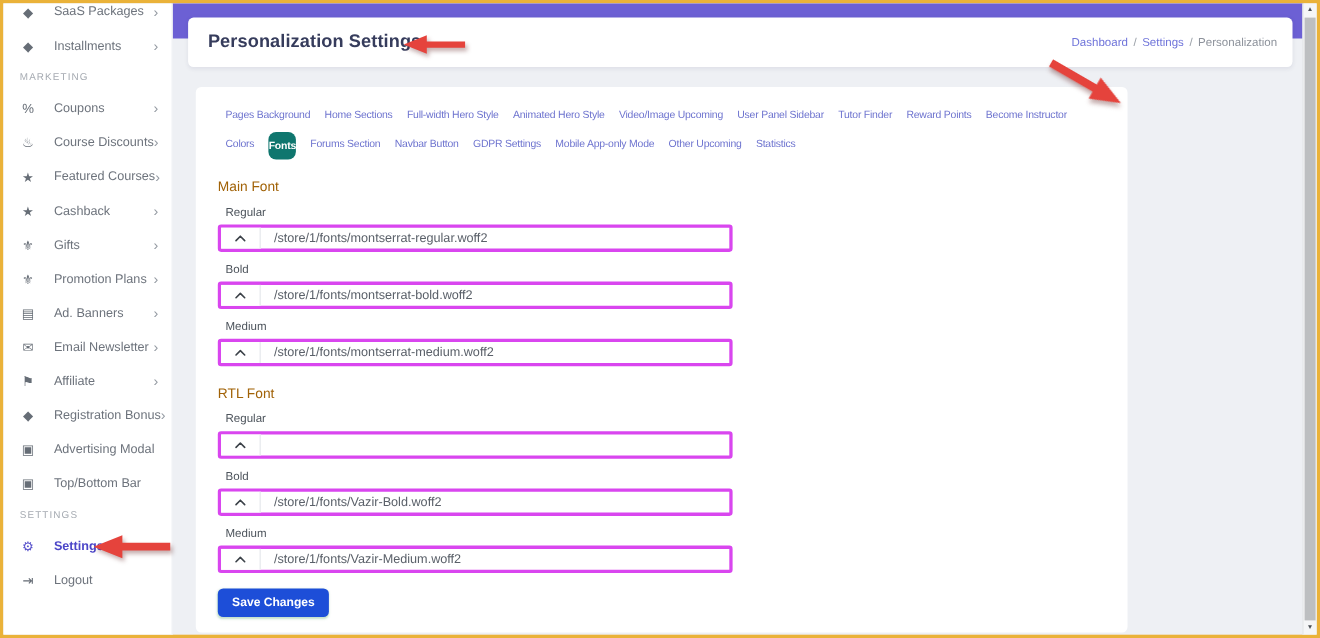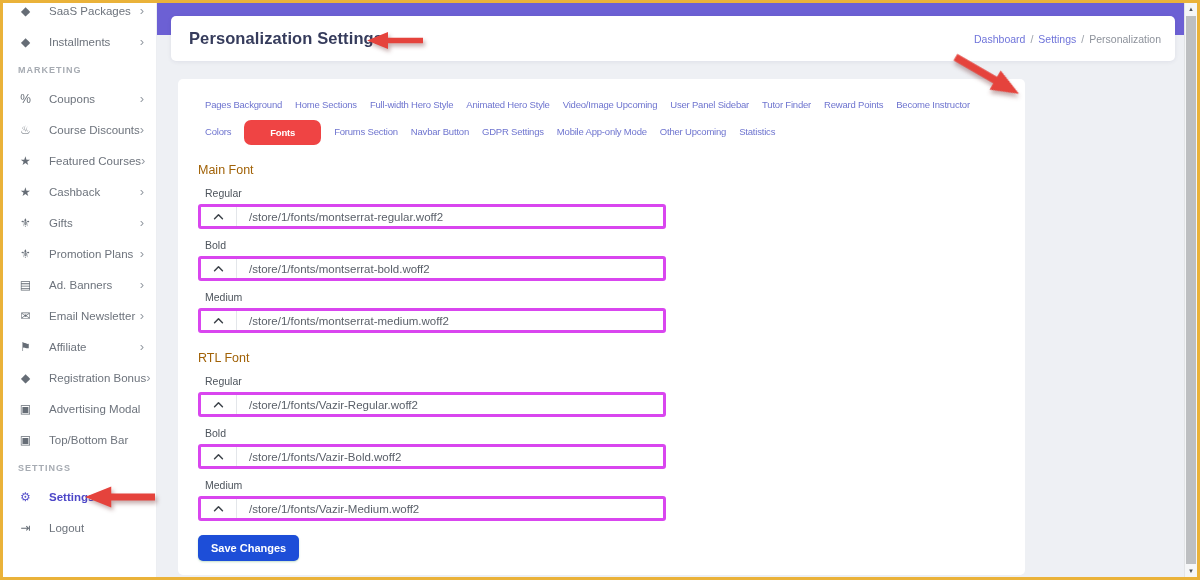--- a/index.html
+++ b/index.html
@@ -11,42 +11,42 @@
   .sidebar{position:absolute;left:0;top:0;bottom:0;width:153px;background:#fff;
     border-right:1px solid #eceef2;z-index:5;overflow:hidden;}
   .side-list{margin-top:-8px;}
   .side-row{display:flex;align-items:center;height:31px;padding:0 12px 0 15px;cursor:pointer;}
   .side-row .ico{width:15px;text-align:center;font-size:12px;color:#666d76;flex:0 0 15px;}
   .side-row .lbl{margin-left:16px;font-size:11.5px;color:#6d737c;flex:1;white-space:nowrap;}
   .side-row .chev{color:#959ba3;font-size:13px;line-height:1;}
   .side-row.active .lbl{color:#4c46c8;font-weight:bold;}
   .side-row.active .ico{color:#5a54cc;}
   .sec-hdr{height:26px;display:flex;align-items:center;padding-left:15px;
-    font-size:9px;font-weight:bold;letter-spacing:1px;color:#a6abb2;}
+    font-size:9px;font-weight:normal;letter-spacing:1px;color:#a6abb2;}
 
   
   .topbar{position:absolute;left:153px;top:0;right:12px;height:32px;background:#6c60d4;}
   .header-card{position:absolute;left:168px;top:13px;width:1004px;height:45px;background:#fff;
     border-radius:5px;box-shadow:0 1px 4px rgba(40,40,90,.08);z-index:6;
     display:flex;align-items:center;}
   .page-title{margin-left:18px;font-size:16.5px;font-weight:bold;color:#363c5c;letter-spacing:.1px;}
   .breadcrumb{position:absolute;right:14px;top:0;bottom:0;display:flex;align-items:center;
     font-size:10.5px;}
   .breadcrumb .bc-link{color:#6f74da;cursor:pointer;}
   .breadcrumb .bc-current{color:#8d929b;}
   .breadcrumb .bc-sep{color:#9aa0a8;margin:0 5px;}
 
   
   .content-card{position:absolute;left:175px;top:76px;width:847px;height:496px;background:#fff;
     border-radius:5px;z-index:4;overflow:hidden;}
   .tabs{display:flex;flex-wrap:wrap;align-items:center;column-gap:13px;row-gap:1px;
     padding:13px 25px 0 27px;}
   .tab{font-size:9.5px;letter-spacing:-.2px;color:#6e74cf;line-height:26px;
     white-space:nowrap;cursor:pointer;}
-  .tab.active{background:#ef4444;color:#fff;border-radius:7px;padding:0 26px;
+  .tab.active{background:#0f766e;color:#fff;border-radius:7px;padding:0 0;
     font-weight:bold;line-height:25px;}
 
   
   .form-area{padding:0 0 0 20px;}
   .group-title{margin:18px 0 0 0;font-size:12.5px;color:#a16207;}
   .f-label{margin:10px 0 5px 7px;font-size:10.5px;color:#4d545c;}
   .input-group{display:flex;align-items:stretch;width:468px;height:25px;box-sizing:border-box;
     border:3px solid #d946ef;border-radius:3px;background:#fff;}
   .addon{flex:0 0 36px;display:flex;align-items:center;justify-content:center;
     border-right:1px solid #e3e6ea;cursor:pointer;background:#fff;padding:0;outline:none;border-top:none;border-left:none;border-bottom:none;}
@@ -206,21 +206,20 @@
               <path d="M1.5 6.5 L6 2 L10.5 6.5" stroke="#3c4249" stroke-width="1.7" fill="none" stroke-linecap="round" stroke-linejoin="round"></path>
             </svg>
           </button>
           <input value="/store/1/fonts/montserrat-medium.woff2" style="">
         </div><div class="group-title">RTL Font</div><div class="f-label">Regular</div><div class="input-group">
           <button class="addon">
             <svg width="11" height="7" viewBox="0 0 12 8">
               <path d="M1.5 6.5 L6 2 L10.5 6.5" stroke="#3c4249" stroke-width="1.7" fill="none" stroke-linecap="round" stroke-linejoin="round"></path>
             </svg>
           </button>
-          <input value="/store/1/fonts/Vazir-Regular.woff2" style="">
         </div><div class="f-label">Bold</div><div class="input-group">
           <button class="addon">
             <svg width="11" height="7" viewBox="0 0 12 8">
               <path d="M1.5 6.5 L6 2 L10.5 6.5" stroke="#3c4249" stroke-width="1.7" fill="none" stroke-linecap="round" stroke-linejoin="round"></path>
             </svg>
           </button>
           <input value="/store/1/fonts/Vazir-Bold.woff2" style="">
         </div><div class="f-label">Medium</div><div class="input-group">
           <button class="addon">
             <svg width="11" height="7" viewBox="0 0 12 8">

